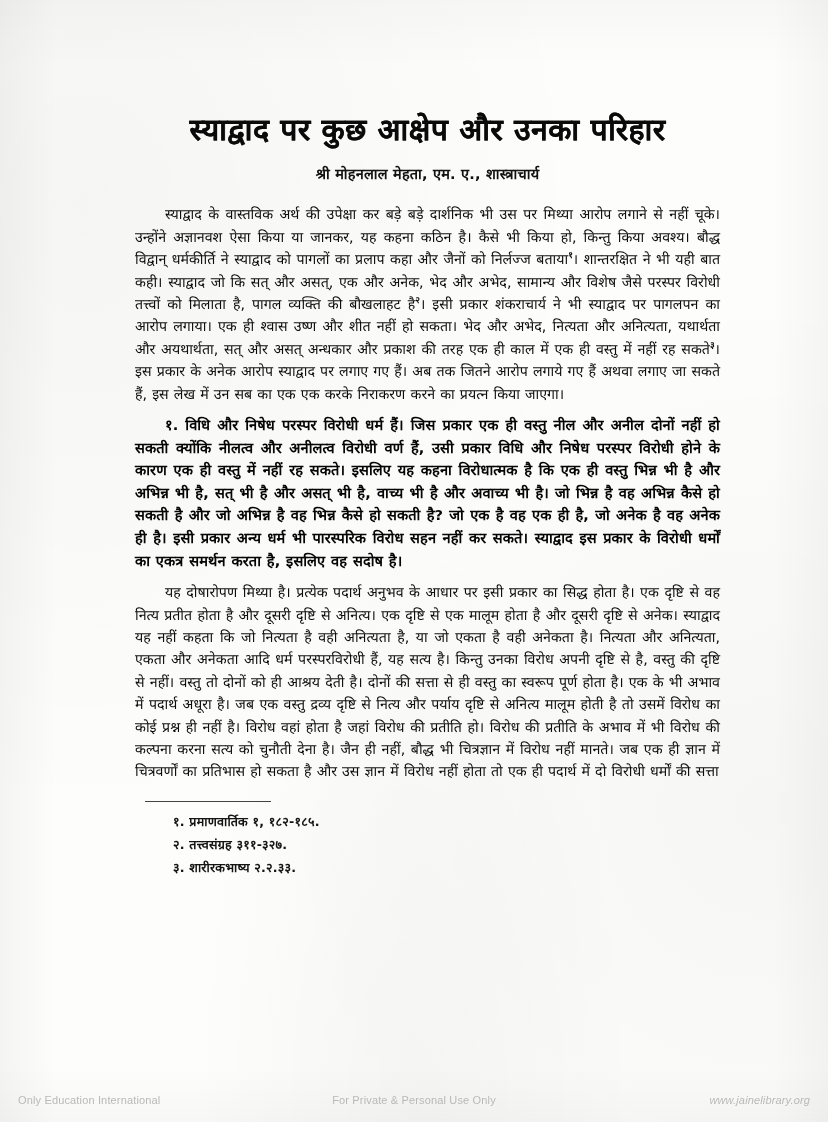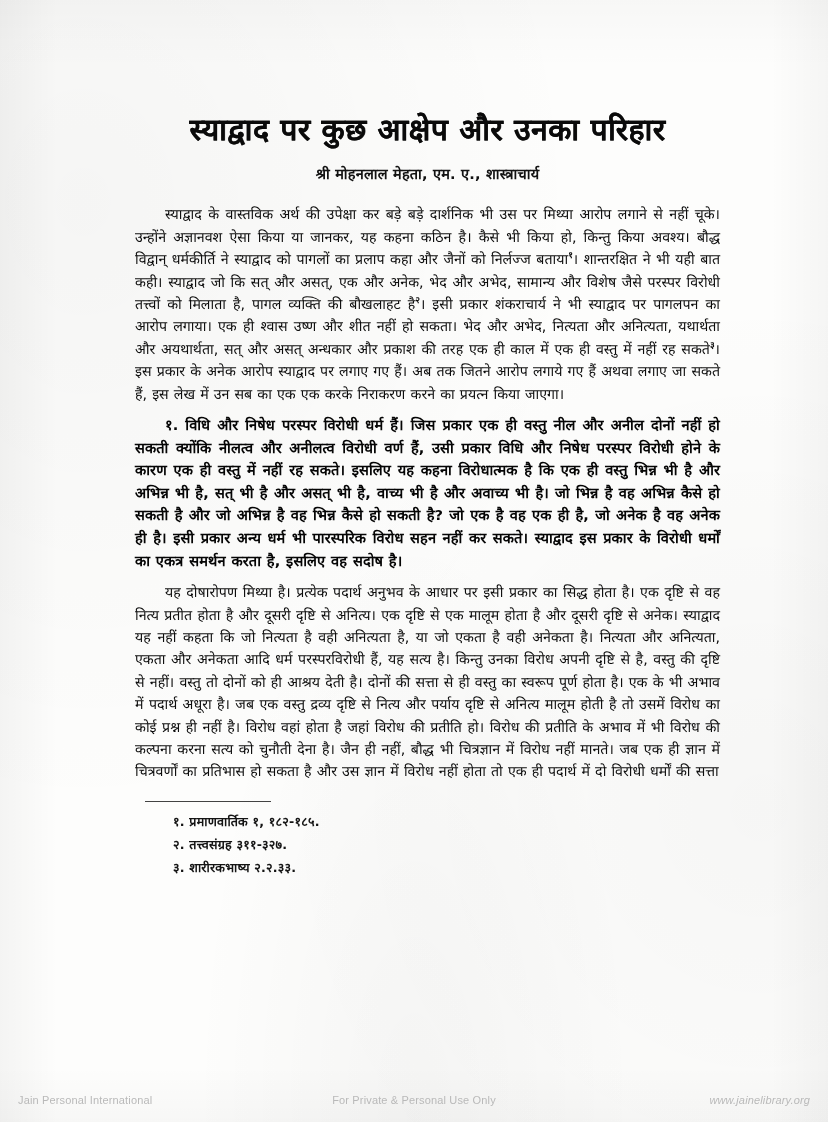--- a/index.html
+++ b/index.html
@@ -158,18 +158,18 @@
           <div class="footnote-item"><span>२.</span><span> तत्त्वसंग्रह ३११-३२७.</span></div>
           <div class="footnote-item"><span>३.</span><span> शारीरकभाष्य २.२.३३.</span></div>
         </div>
     </div>
 
   </div>
 
   <div class="scan-noise"></div>
 
   <div class="page-footer">
-    <span class="footer-left">Jain Personal International</span>
+    <span class="footer-left">Only Education International</span>
     <span class="footer-center">For Private &amp; Personal Use Only</span>
     <span class="footer-right">www.jainelibrary.org</span>
   </div>
 
 </div>
 
 </body></html>

